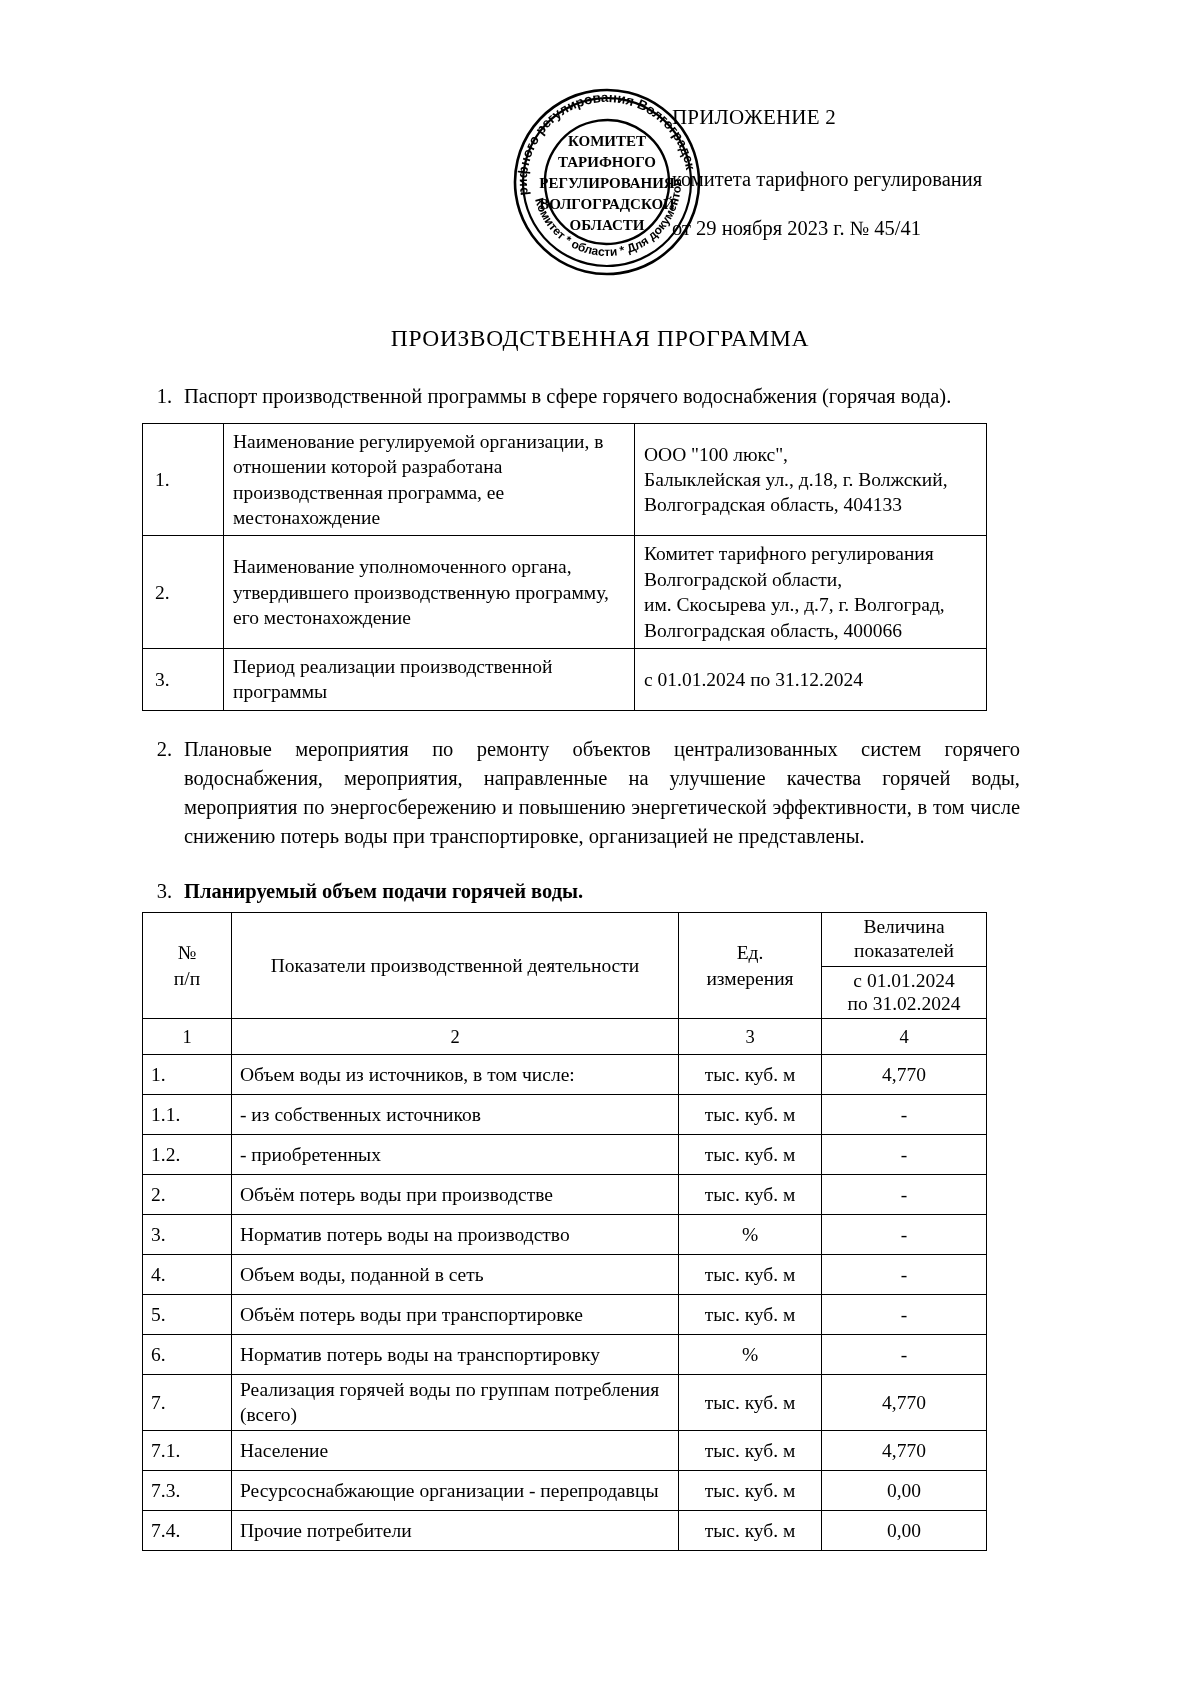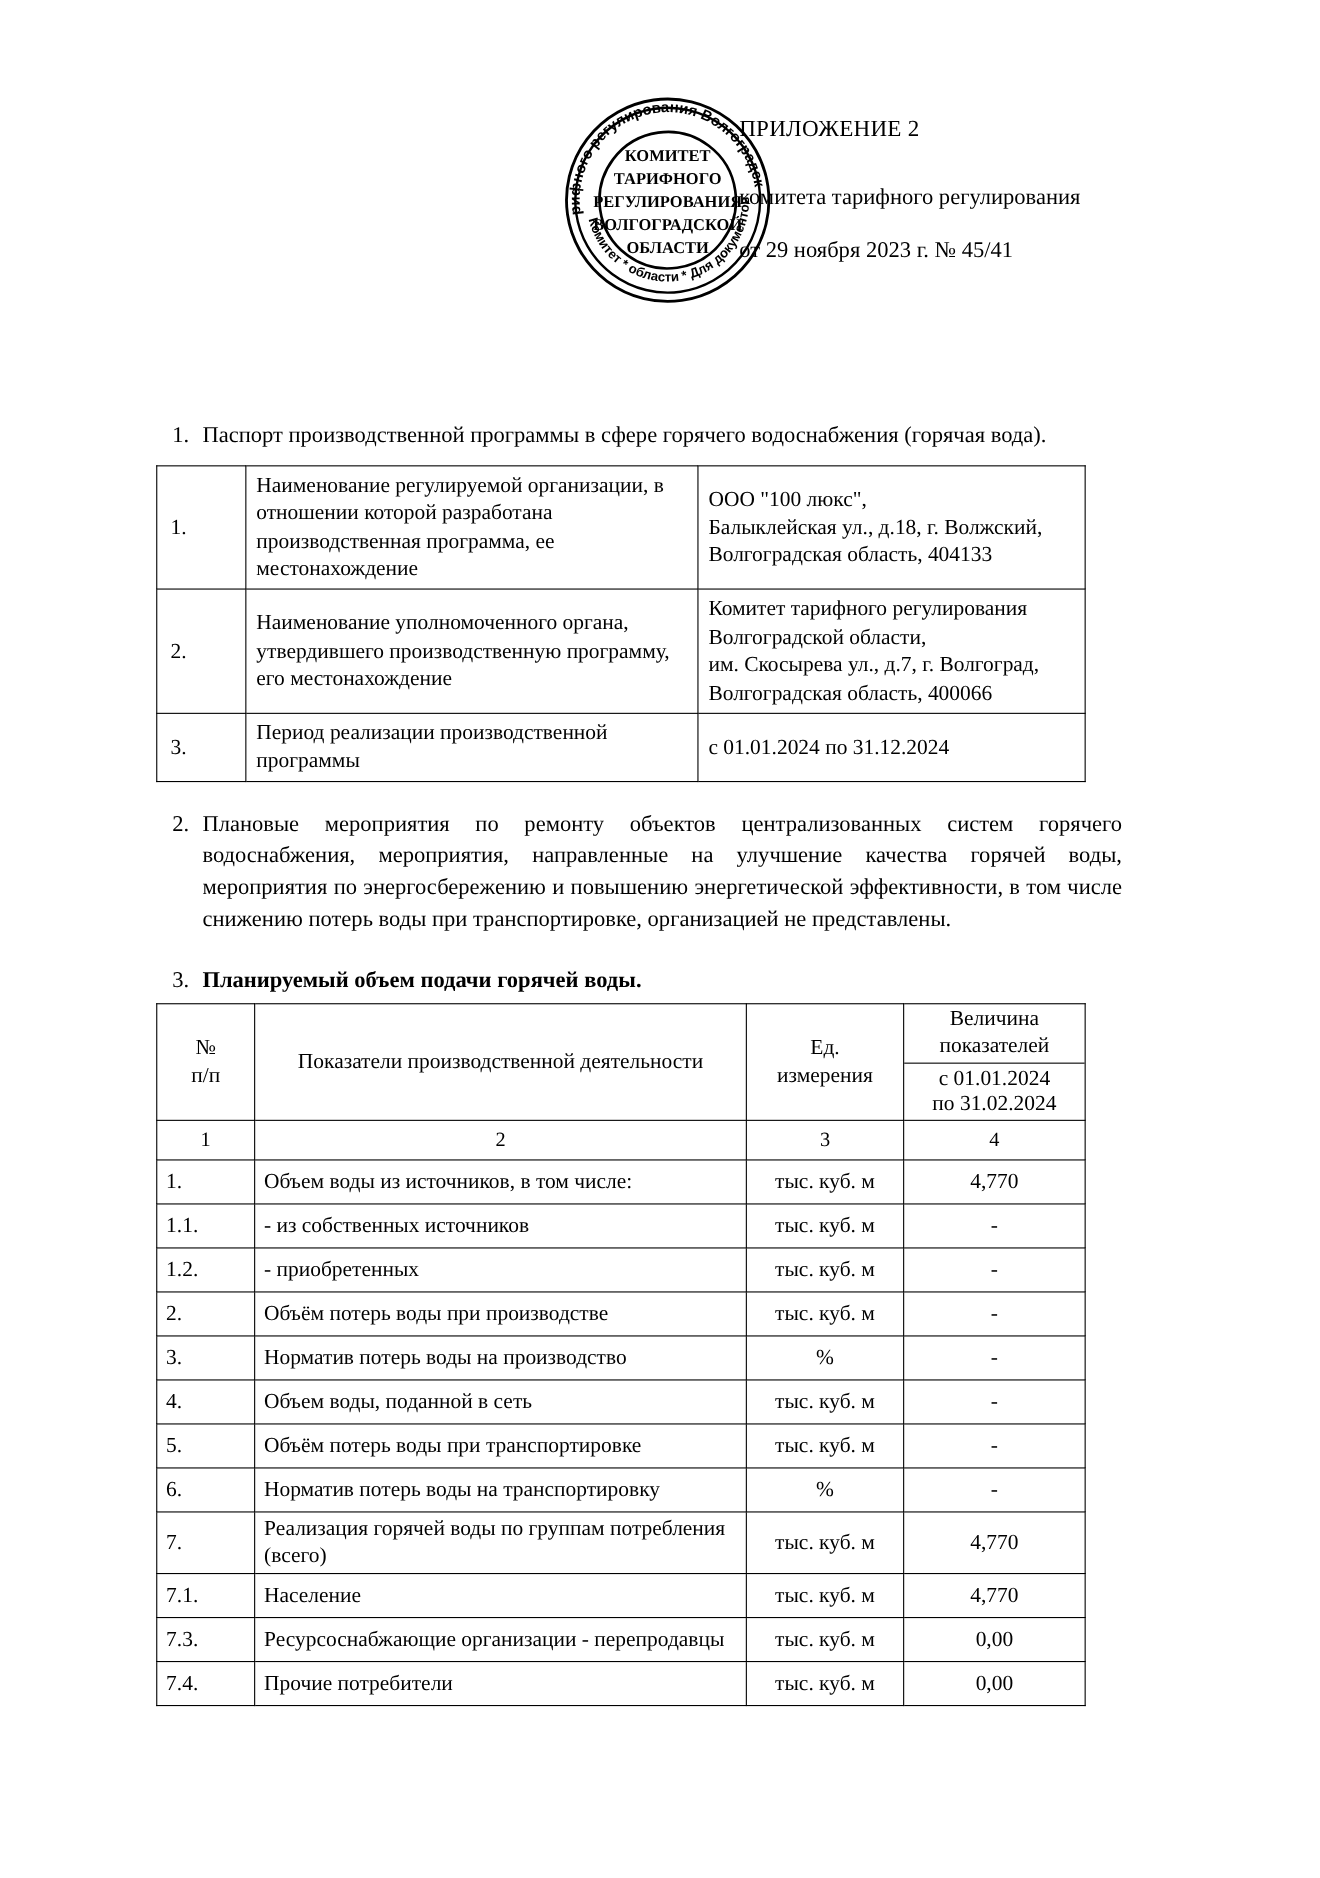--- a/index.html
+++ b/index.html
@@ -187,20 +187,21 @@
       </svg>
     </div>
 
     <div class="appendix-block">
       <div class="ap-title">ПРИЛОЖЕНИЕ 2</div>
       <div class="ap-line">комитета тарифного регулирования</div>
       <div class="ap-date">от 29 ноября 2023 г. № 45/41</div>
     </div>
   </div>
 
+  <div class="doc-title">ПРОИЗВОДСТВЕННАЯ ПРОГРАММА</div>
 
   <div class="content">
 
     <div class="num-para">
       <div class="marker">1.</div>
       <div class="ptext">Паспорт производственной программы в сфере горячего водоснабжения (горячая вода).</div>
     </div>
 
     <table class="tbl-passport">
       <tbody>

